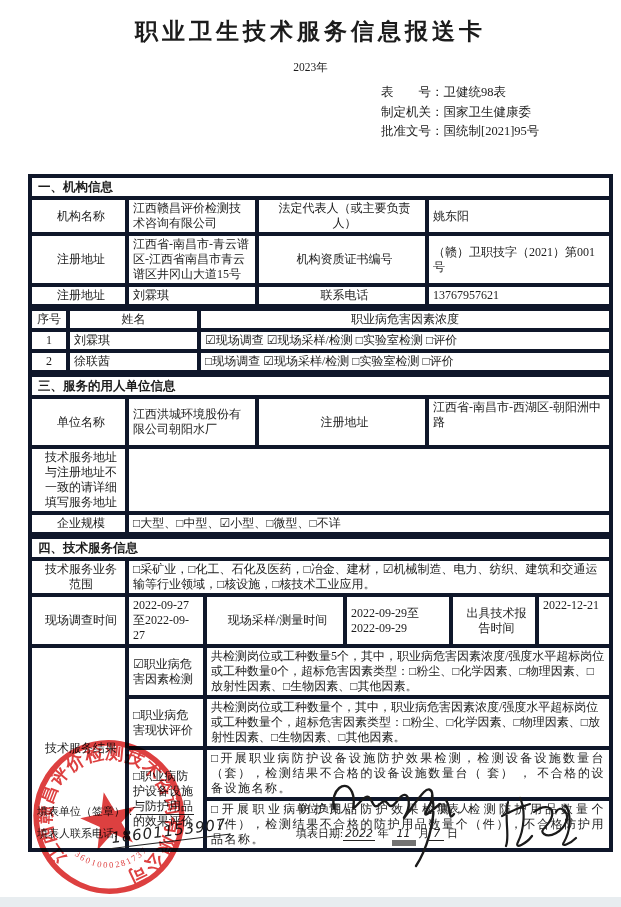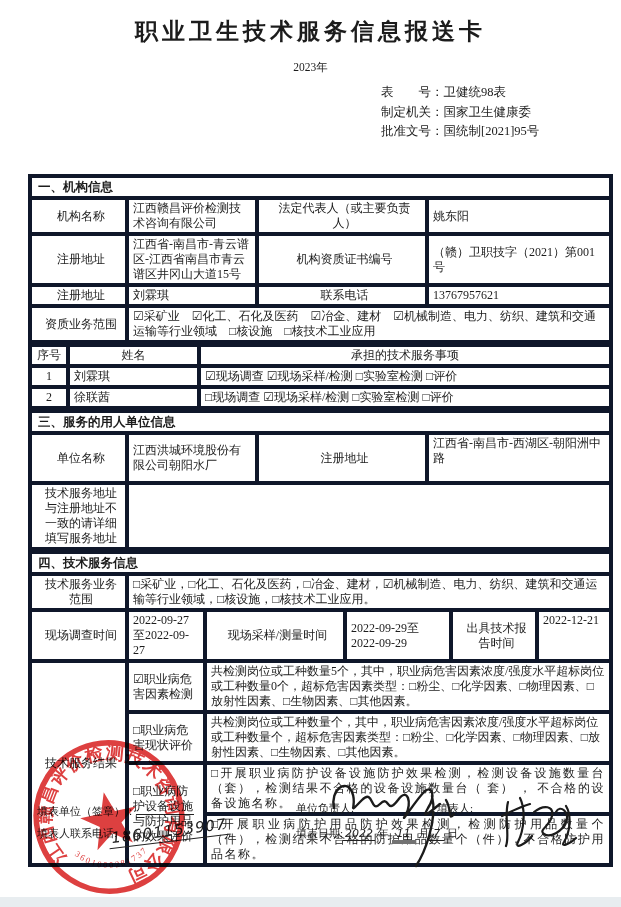--- a/index.html
+++ b/index.html
@@ -71,38 +71,34 @@
         <td class="val">江西省-南昌市-青云谱区-江西省南昌市青云谱区井冈山大道15号</td>
         <td class="lbl">机构资质证书编号</td>
         <td class="val">（赣）卫职技字（2021）第001号</td>
       </tr>
       <tr style="height:19px">
         <td class="lbl">注册地址</td>
         <td class="val">刘霖琪</td>
         <td class="lbl">联系电话</td>
         <td class="val">13767957621</td>
       </tr>
-      <tr style="height:34px">
-        <td class="lbl">资质业务范围</td>
-        <td class="val" colspan="3">☑采矿业　☑化工、石化及医药　☑冶金、建材　☑机械制造、电力、纺织、建筑和交通运输等行业领域　□核设施　□核技术工业应用</td>
-      </tr>
     </tbody>
       </table>
 
     <table>
       <colgroup>
           <col style="width:38px">
           <col style="width:131px">
           <col style="width:412px">
         </colgroup>
       <tbody>
       <tr style="height:17px">
         <td class="ctr">序号</td>
         <td class="ctr">姓名</td>
-        <td class="ctr">承担的技术服务事项</td>
+        <td class="ctr">职业病危害因素浓度</td>
       </tr>
       <tr style="height:16px">
         <td class="ctr">1</td>
         <td class="val">刘霖琪</td>
         <td class="val">☑现场调查 ☑现场采样/检测 □实验室检测 □评价</td>
       </tr>
       <tr style="height:16px">
         <td class="ctr">2</td>
         <td class="val">徐联茜</td>
         <td class="val">□现场调查 ☑现场采样/检测 □实验室检测 □评价</td>
@@ -124,20 +120,24 @@
       <tr style="height:50px">
         <td class="lbl">单位名称</td>
         <td class="val">江西洪城环境股份有限公司朝阳水厂</td>
         <td class="lbl">注册地址</td>
         <td class="val" style="vertical-align:top">江西省-南昌市-西湖区-朝阳洲中路</td>
       </tr>
       <tr style="height:46px">
         <td class="lbl">技术服务地址与注册地址不一致的请详细填写服务地址</td>
         <td class="val" colspan="3"></td>
       </tr>
+      <tr style="height:18px">
+        <td class="lbl">企业规模</td>
+        <td class="val" colspan="3">□大型、□中型、☑小型、□微型、□不详</td>
+      </tr>
     </tbody>
       </table>
 
     <table>
       <colgroup>
           <col style="width:97px">
           <col style="width:78px">
           <col style="width:140px">
           <col style="width:106px">
           <col style="width:86px">
@@ -188,21 +188,21 @@
   <div class="abs footer" style="top:801px;left:437px">
     <span>填表人:</span>
   </div>
   <div class="abs footer" style="top:826px;left:37px">
     <span>填表人联系电话:</span>
   </div>
   <div class="abs hand hand-phone">18601153907</div>
   <div class="abs footer" style="top:826px;left:296px">
     <span>填表日期:</span><span class="hand" style="border-bottom:1px solid #222;padding:0 2px">2022</span>
     <span>年</span>
-    <span class="hand" style="border-bottom:4px solid #737373;padding:0 5px">11</span>
+    <span class="hand" style="border-bottom:6px solid #737373;padding:0 5px">11</span>
     <span>月</span><span class="hand" style="border-bottom:1px solid #222;padding:0 4px">7</span>
     <span>日</span>
   </div>
 
   <svg class="abs sig-boss" viewBox="0 0 140 100">
     <path d="M6 38 C2 20 18 8 24 22 C30 36 18 46 34 30 C46 18 42 44 52 34 C62 24 58 46 70 30 C80 16 84 34 78 44 C70 58 88 30 96 22 C104 14 108 26 100 38 C92 52 104 40 112 34 M104 26 C110 50 96 84 88 96 M118 30 C124 40 120 52 126 44" stroke="#1b1b1b" stroke-width="2.4" fill="none" stroke-linecap="round"></path>
   </svg>
   <svg class="abs sig-filler" viewBox="0 0 80 60">
     <path d="M8 10 C4 26 10 44 6 54 M2 24 C14 18 22 14 30 12 M20 6 C26 18 24 38 18 50 C14 58 26 52 32 44 M34 20 C44 12 54 14 52 24 C50 34 38 38 44 42 C50 46 62 40 66 30 C70 20 60 12 56 20 M66 14 C72 24 70 40 64 50 C60 56 70 52 76 46" stroke="#1b1b1b" stroke-width="2.2" fill="none" stroke-linecap="round"></path>
   </svg>

